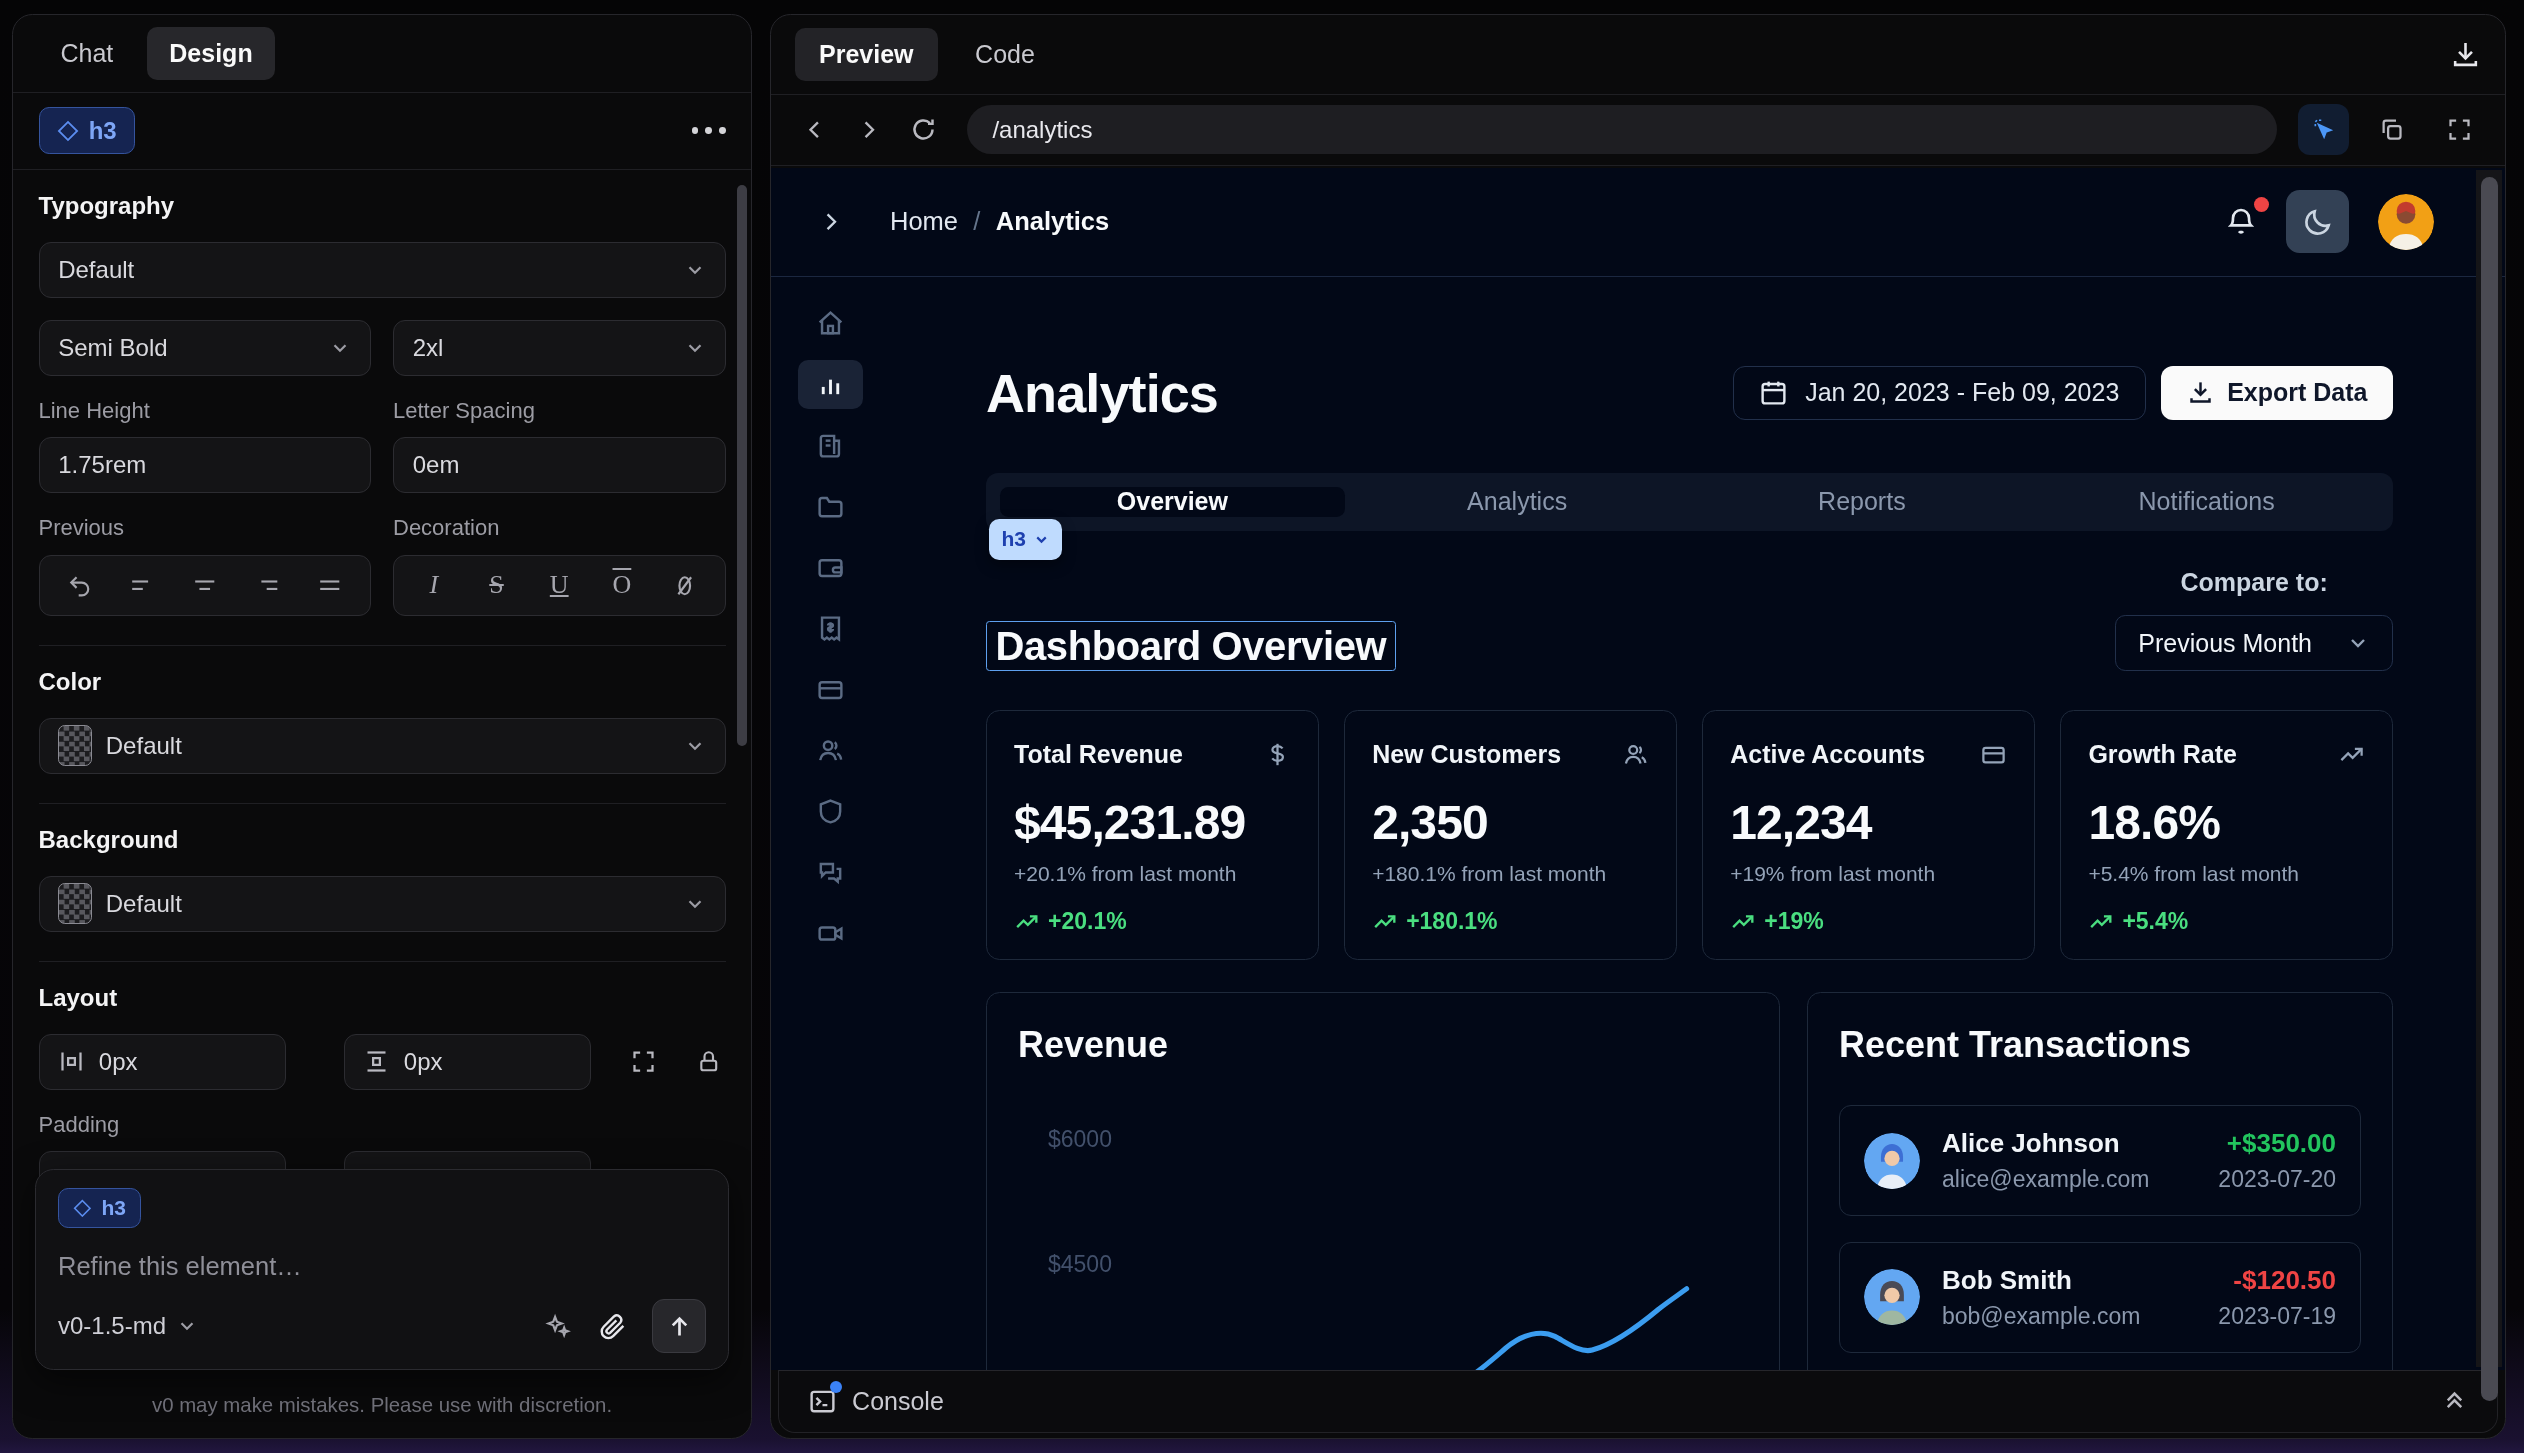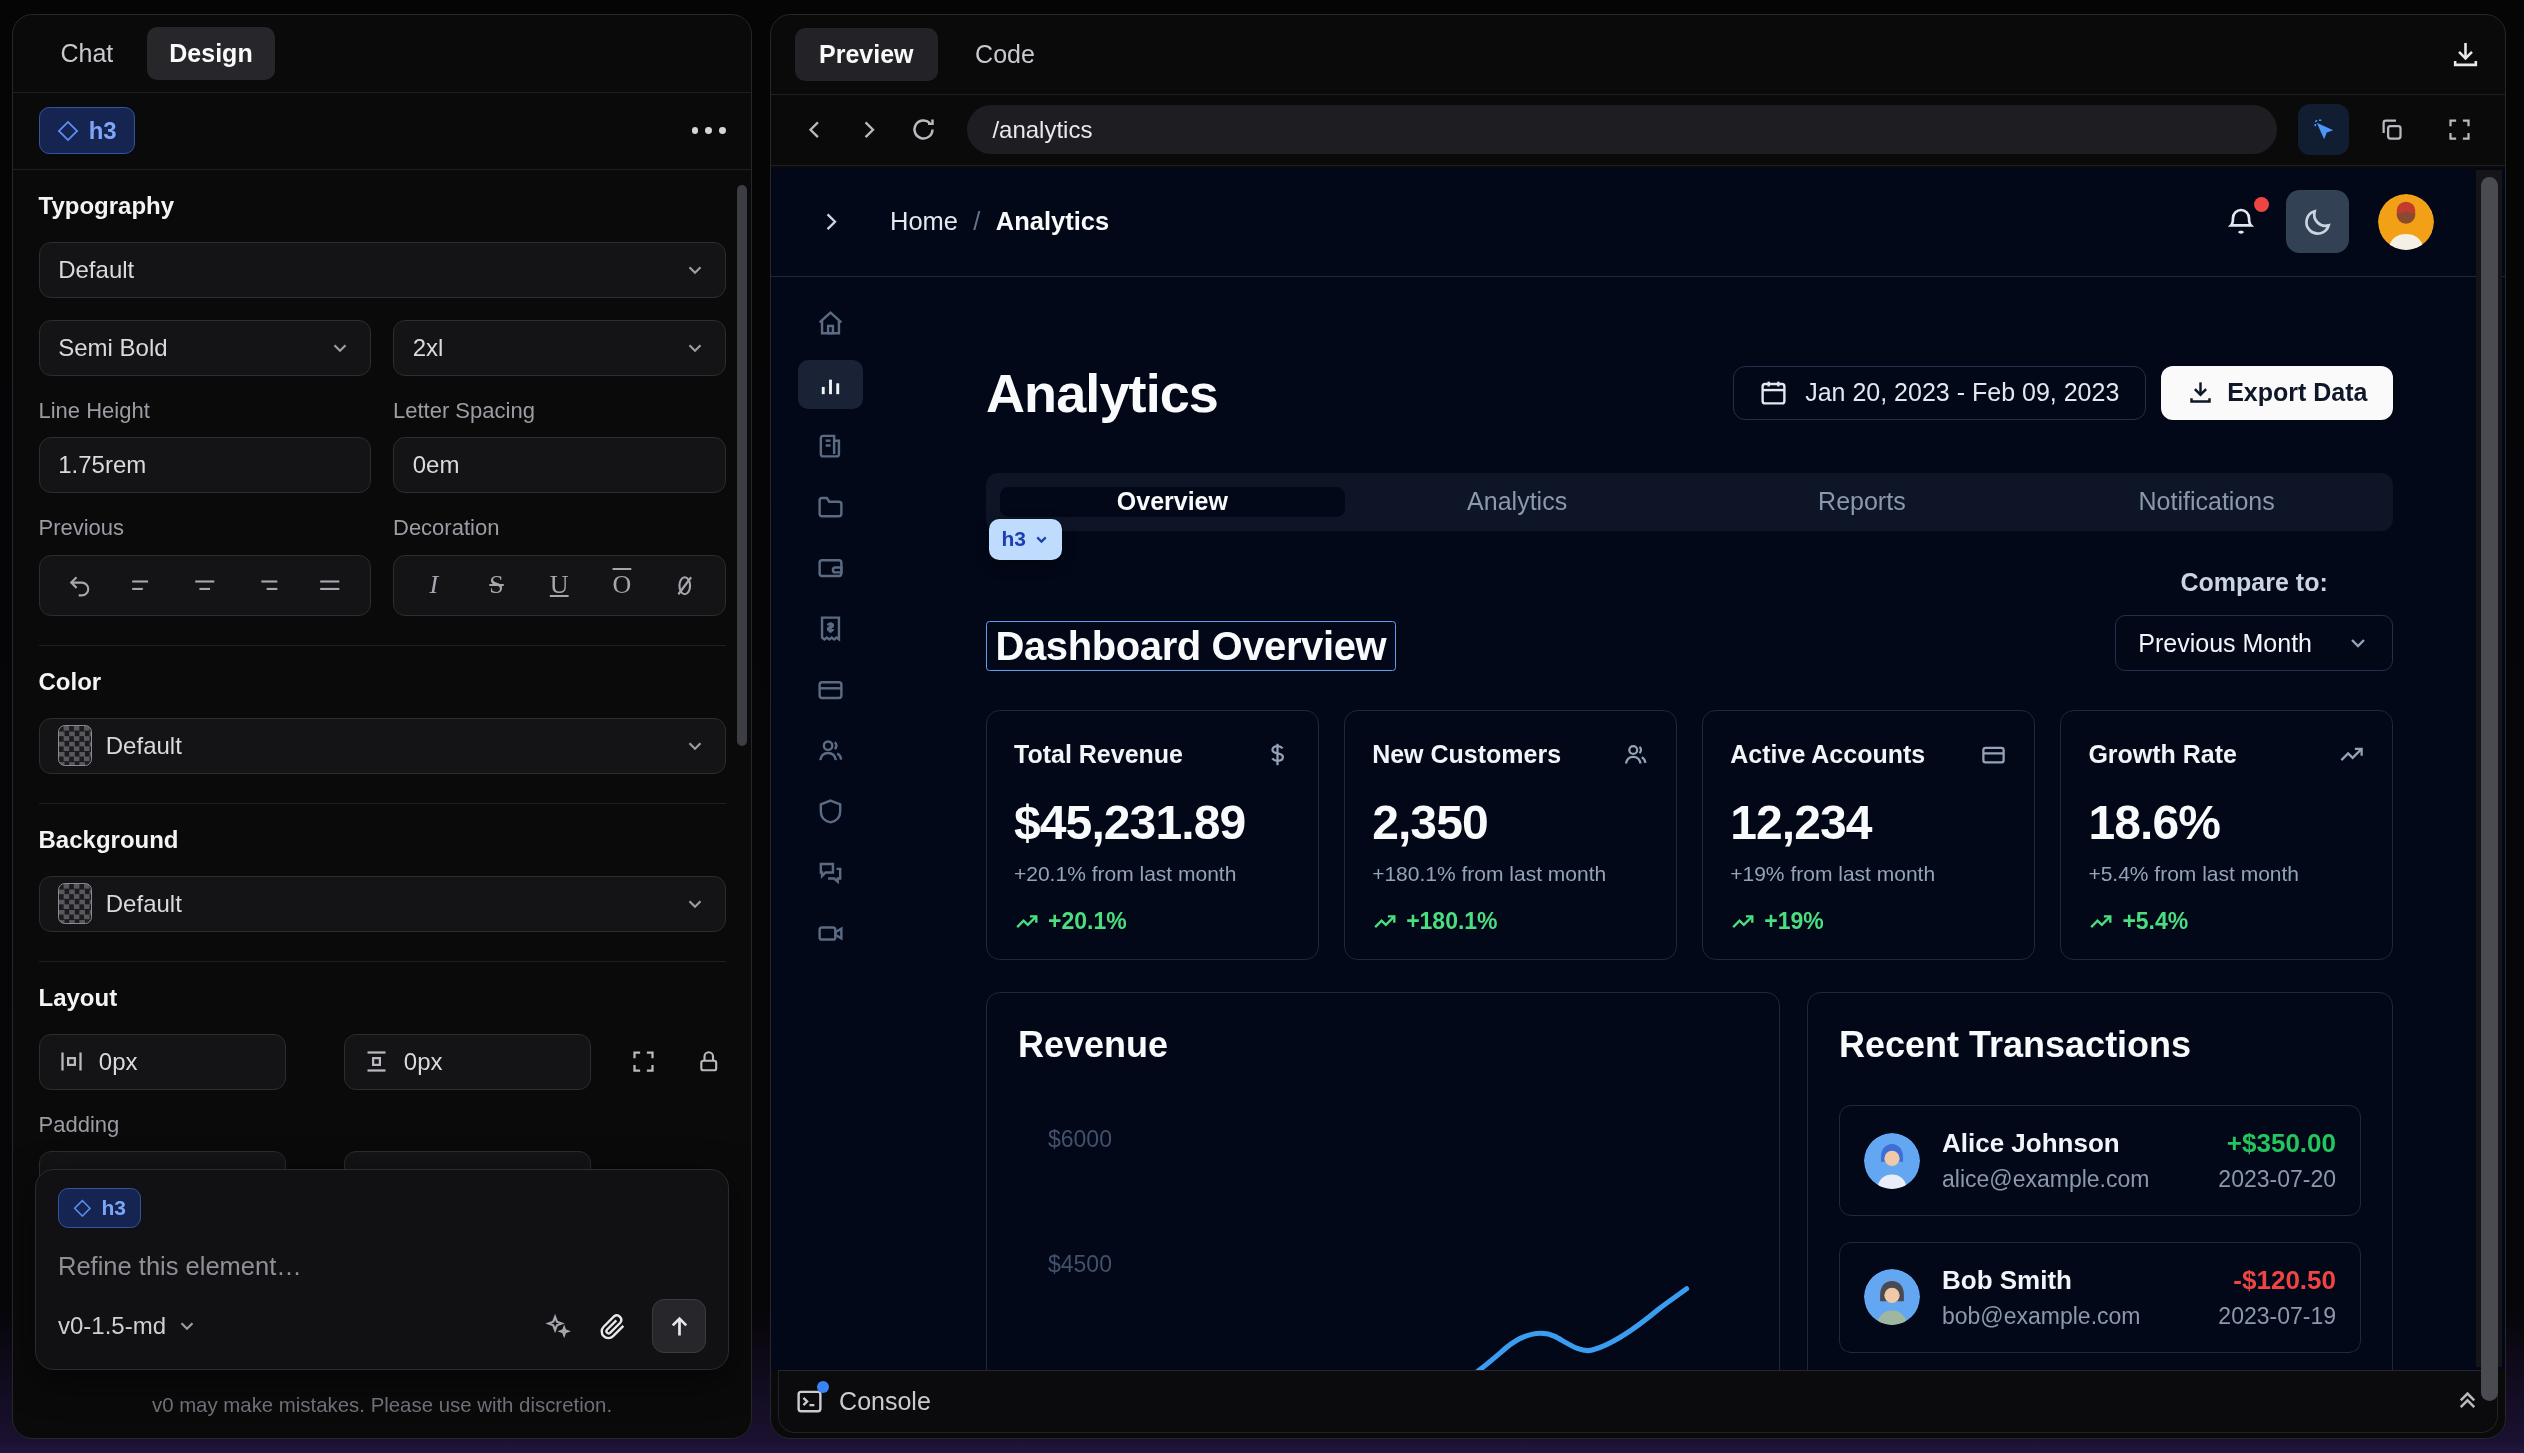--- a/index.html
+++ b/index.html
@@ -158,21 +158,21 @@
   .tx-email{ font-size:23px; color:#8b98ad; margin-top:6.8px;}
   .tx-right{ margin-left:auto; text-align:right;}
   .tx-amount{ font-size:26px; font-weight:700;}
   .tx-amount.pos{ color:#22c55e;}
   .tx-amount.neg{ color:#ef4444;}
   .tx-date{ font-size:23px; color:#8b98ad; margin-top:6.8px;}
   .tx-avatar{ width:56px; height:56px; border-radius:50%; overflow:hidden; flex:0 0 auto;}
   
   .console-bar{ position:absolute; left:6.8px; right:6.8px; bottom:5.1px; height:63px;
     background:#0b0b0d; border:0.9px solid #222226; border-radius:0 0 17px 17px;
-    border-top:0.9px solid #26262b; display:flex; align-items:center; padding:0 16px; cursor:pointer;}
+    border-top:0.9px solid #26262b; display:flex; align-items:center; padding:0 29px; cursor:pointer;}
   .console-label{ display:flex; align-items:center; gap:15.3px; color:#cbcbd2; font-size:25px;}
   .console-ico{ position:relative; color:#cbcbd2; display:flex;}
   .console-dot{ position:absolute; top:-5.1px; right:-5.1px; width:12px; height:12px;
     border-radius:50%; background:#3b82f6;}
   .console-expand{ margin-left:auto; color:#b9b9c0; cursor:pointer; display:flex;}
   
   .pv-track{ position:absolute; right:3.4px; top:155px; bottom:71px; width:25.5px; background:#151518;}
   .pv-thumb{ position:absolute; right:6.8px; top:162px; width:17px; height:1224px;
     background:#4a4a52; border-radius:8.5px;}
 </style>

